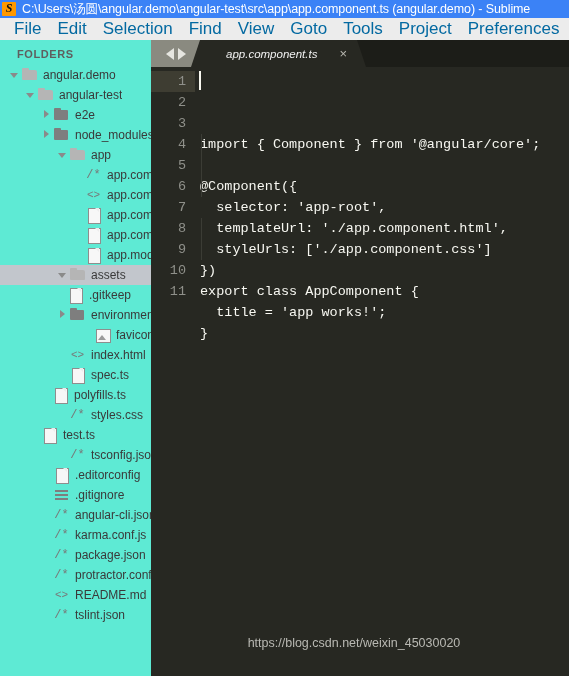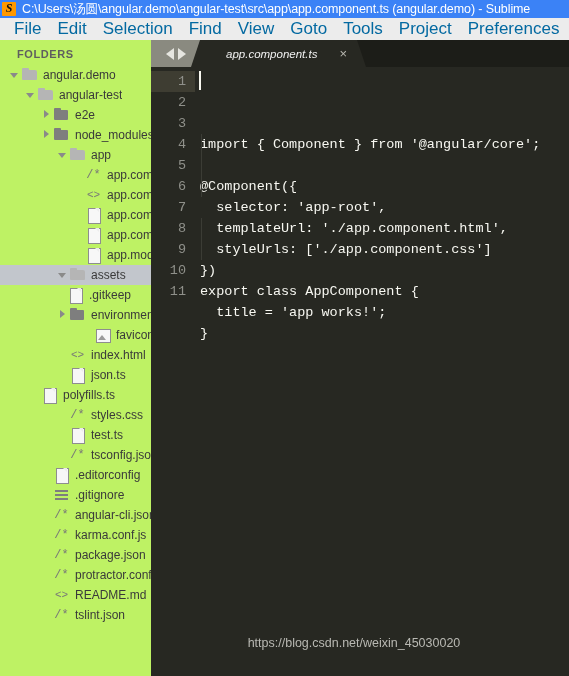--- a/index.html
+++ b/index.html
@@ -60,21 +60,21 @@
     color: #0369a1;
     padding: 2px 8px;
     cursor: default;
     white-space: nowrap;
   }
 
   
   .sidebar {
     position: absolute; left: 0; top: 40px;
     width: 151px; height: 636px;
-    background: #bef264;
+    background: #5eead4;
     overflow: hidden;
   }
   .folders-header {
     font-size: 11px;
     font-weight: bold;
     color: #5f5f5f;
     letter-spacing: 0.6px;
     padding: 8px 0 5px 17px;
   }
   .tree-row {
@@ -401,33 +401,33 @@
           <span class="tree-label">favicon.ico</span>
         </div>
         <div class="tree-row" style="padding-left: 56px;">
           <span class="arrow"></span>
           <span class="ico markup">&lt;&gt;</span>
           <span class="tree-label">index.html</span>
         </div>
         <div class="tree-row" style="padding-left: 56px;">
           <span class="arrow"></span>
           <span class="ico file"></span>
-          <span class="tree-label">json.ts</span>
+          <span class="tree-label">spec.ts</span>
+        </div>
+        <div class="tree-row" style="padding-left: 39px;">
+          <span class="arrow"></span>
+          <span class="ico file"></span>
+          <span class="tree-label">polyfills.ts</span>
+        </div>
+        <div class="tree-row" style="padding-left: 56px;">
+          <span class="arrow"></span>
+          <span class="ico comment">/*</span>
+          <span class="tree-label">styles.css</span>
         </div>
         <div class="tree-row" style="padding-left: 28px;">
-          <span class="arrow"></span>
-          <span class="ico file"></span>
-          <span class="tree-label">polyfills.ts</span>
-        </div>
-        <div class="tree-row" style="padding-left: 56px;">
-          <span class="arrow"></span>
-          <span class="ico comment">/*</span>
-          <span class="tree-label">styles.css</span>
-        </div>
-        <div class="tree-row" style="padding-left: 56px;">
           <span class="arrow"></span>
           <span class="ico file"></span>
           <span class="tree-label">test.ts</span>
         </div>
         <div class="tree-row" style="padding-left: 56px;">
           <span class="arrow"></span>
           <span class="ico comment">/*</span>
           <span class="tree-label">tsconfig.json</span>
         </div>
         <div class="tree-row" style="padding-left: 40px;">

